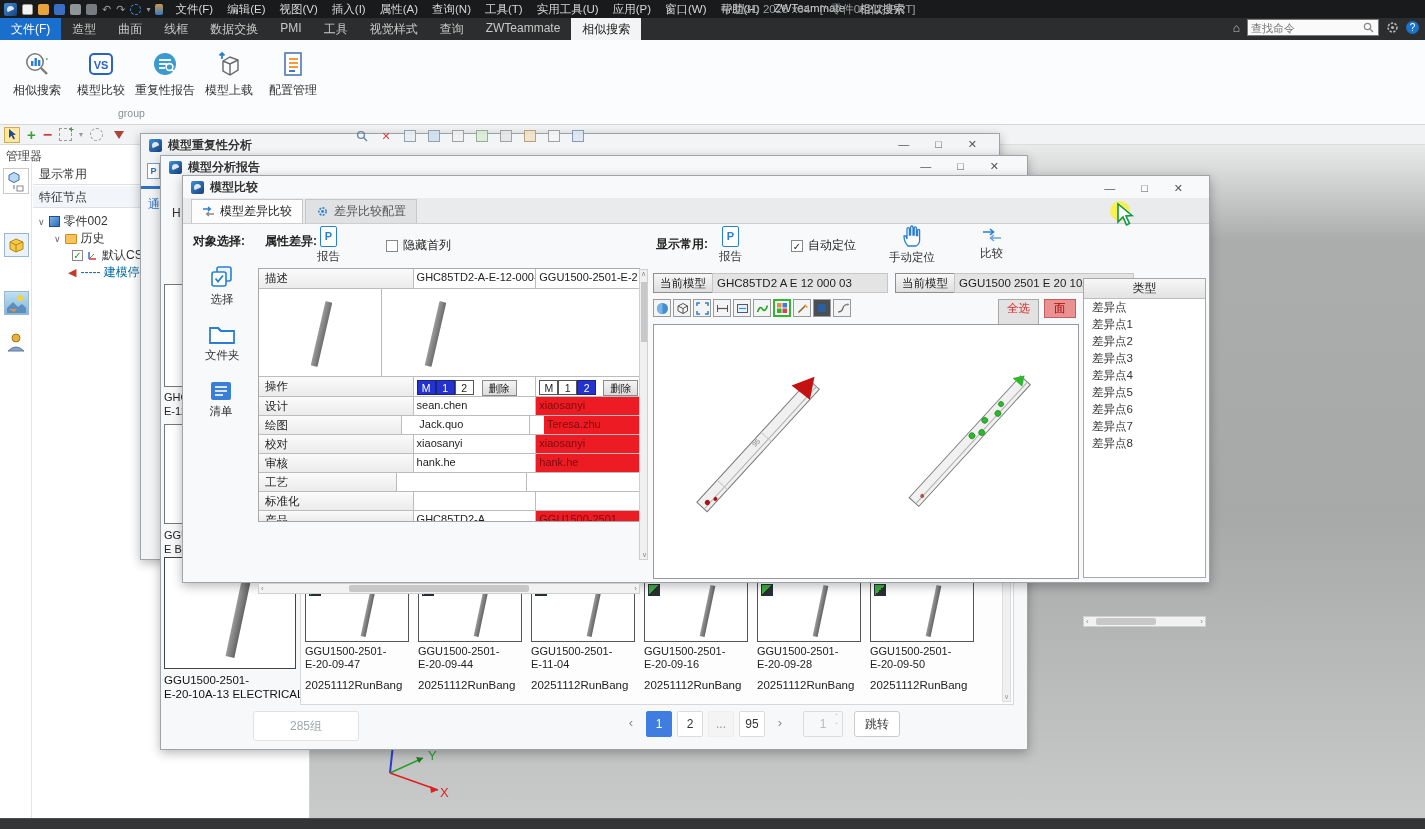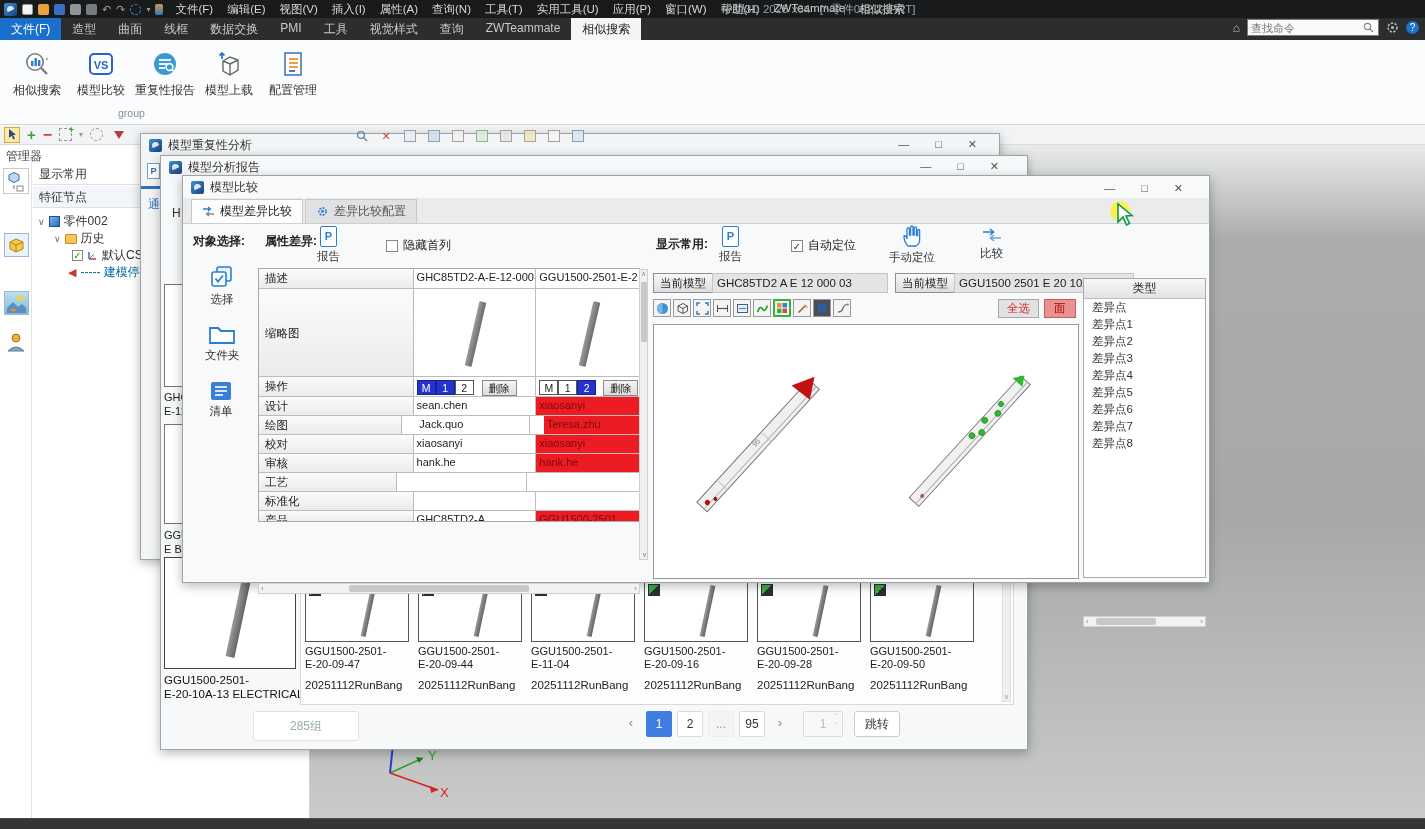--- a/index.html
+++ b/index.html
@@ -56,21 +56,21 @@
   .cube-ico { width:11px; height:11px; background:linear-gradient(135deg,#7fb3e8,#2c6cb5); border:1px solid #1d4f8f; }
   .folder-ico { width:12px; height:10px; background:#f7c35a; border:1px solid #c98c1e; border-radius:1px; }
   .chk { width:11px; height:11px; border:1px solid #888; background:#fff; color:#1e9e1e; font-size:10px; line-height:10px; text-align:center; }
   .redline { color:#0369a1; }
 
   
   .viewport { left:310px; top:145px; width:1115px; height:673px; background:linear-gradient(180deg,#e9ebeb 0%,#abadad 14%,#a7a9a9 55%,#c9cbcb 100%); z-index:1; }
 
   
   .dlg { background:#f3f4f5; border:1px solid #9fa4a9; box-shadow:0 3px 10px rgba(0,0,0,.28); }
-  .dtitle { height:22px; display:flex; align-items:center; gap:6px; padding-left:8px; font-size:12px; color:#333; }
+  .dtitle { height:22px; display:flex; align-items:center; gap:6px; padding-left:8px; font-size:12px; color:#333;font-weight:bold; }
   .dctl { position:absolute; top:4px; display:flex; gap:26px; color:#555; font-size:11px; }
   .zwlogo { width:13px; height:13px; border-radius:2px; background:linear-gradient(135deg,#3f8fd6,#173f7d); position:relative; }
   .zwlogo:after { content:""; position:absolute; left:3px; top:3px; width:7px; height:7px; border-radius:50%; background:rgba(255,255,255,.85); clip-path:polygon(0 0,100% 0,100% 55%,0 100%); }
 
   
   .tabs2 { position:absolute; left:0; top:22px; width:100%; height:26px; background:#e9ebec; border-bottom:1px solid #cfcfcf; display:flex; align-items:flex-end; padding-left:8px; gap:2px; }
   .t2 { height:24px; display:flex; align-items:center; gap:5px; padding:0 10px; font-size:12px; border:1px solid #c8c8c8; border-bottom:none; background:#dfe1e3; color:#555; }
   .t2.on { background:#fdfdfd; color:#222; }
   .boldlbl { font-weight:bold; color:#222; font-size:12px; white-space:nowrap; }
   .iconbtn { display:flex; flex-direction:column; align-items:center; gap:2px; font-size:11.5px; color:#333; }
@@ -91,21 +91,21 @@
   .tbeam { width:7px; height:66px; background:linear-gradient(90deg,#9b9b9b,#6c6c6c); transform:rotate(13deg); border-radius:1px; }
   .hscroll { height:11px; background:#f2f2f2; border:1px solid #d0d0d0; position:relative; }
   .hthumb { position:absolute; top:1px; height:7px; background:#c8c8c8; border-radius:2px; }
   .scar { position:absolute; top:0; font-size:8px; color:#888; }
 
   
   .gbtn { height:20px; padding:0 6px; background:linear-gradient(#f7f7f7,#dedede); border:1px solid #8f8f8f; font-size:11.5px; line-height:18px; color:#222; }
   .mname { height:20px; background:#e4e4e4; border:1px solid #c6c6c6; font-size:11.5px; line-height:18px; padding:0 4px; overflow:hidden; white-space:nowrap; }
   .gico { width:18px; height:18px; border:1px solid #9a9a9a; background:#f4f4f4; display:flex; align-items:center; justify-content:center; }
   .gico.selgrn { border:2px solid #35b535; }
-  .selall { height:19px; padding:0 8px; background:#e2e2e2; border:1px solid #a8a8a8; color:#d22; font-size:11.5px; line-height:17px; }
+  .selall { height:26px; padding:0 8px; background:#e2e2e2; border:1px solid #a8a8a8; color:#d22; font-size:11.5px; line-height:17px; }
   .facebtn { height:19px; padding:0 9px; background:#ea9191; border:1px solid #c06060; color:#a00; font-size:11.5px; line-height:17px; }
   .geoview { position:absolute; left:470px; top:148px; width:426px; height:255px; background:#fff; border:1px solid #9a9a9a; }
 
   
   .types { position:absolute; left:900px; top:102px; width:123px; height:300px; background:#fff; border:1px solid #a9a9a9; }
   .thead { height:20px; background:linear-gradient(#f7f7f7,#e3e3e3); border-bottom:1px solid #bdbdbd; text-align:center; line-height:19px; color:#222; }
   .titem { height:17px; line-height:17px; padding-left:8px; color:#333; font-size:11.5px; }
 
   
   .card { position:absolute; top:0; width:106px; }
@@ -537,21 +537,20 @@
       <span>清单</span>
     </div>
 
     <div class="ptable">
       <div class="prow" style="height:20px;">
         <div class="pc-l">描述</div>
         <div class="pc-a" style="background:#fff;">GHC85TD2-A-E-12-000-0</div>
         <div class="pc-b" style="background:#fff;">GGU1500-2501-E-2</div>
       </div>
       <div class="prow" style="height:88px;">
-        <div class="pc-l" style="display:flex;align-items:center;">缩略图</div>
         <div class="pc-a" style="display:flex;align-items:center;justify-content:center;">
             <span class="tbeam"></span>
           </div>
         <div class="pc-b" style="display:flex;align-items:center;justify-content:center;">
             <span class="tbeam"></span>
           </div>
       </div>
       <div class="prow" style="height:20px;">
         <div class="pc-l">操作</div>
         <div class="pc-a" style="display:flex;align-items:center;gap:0;">

